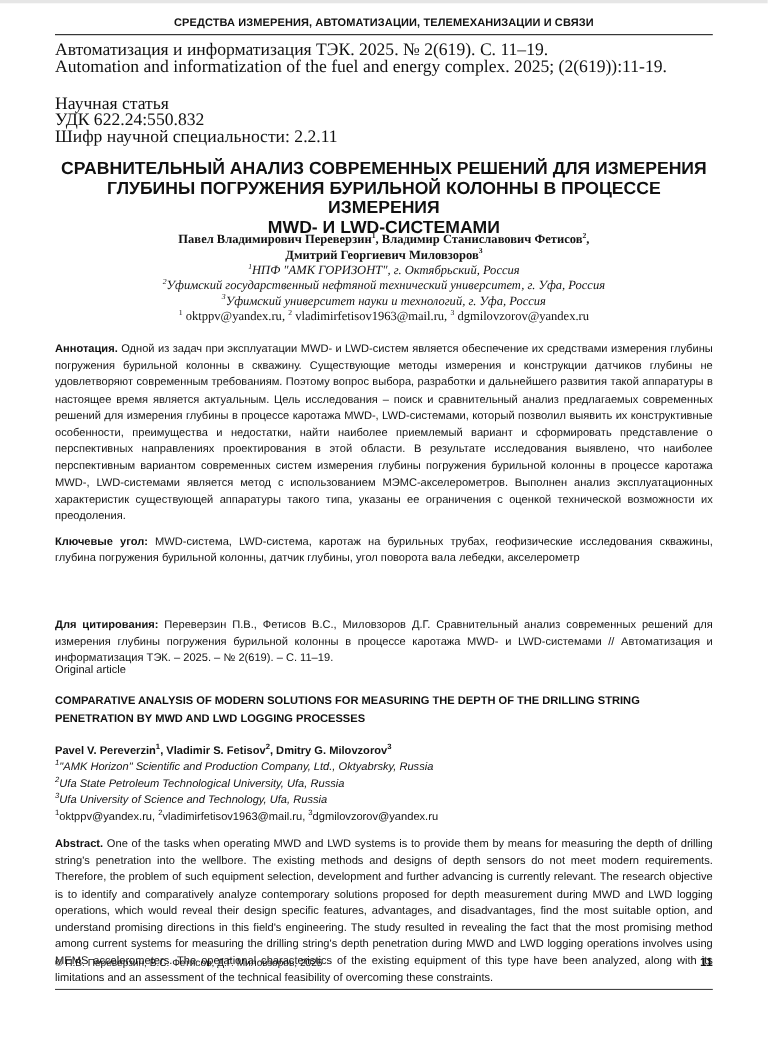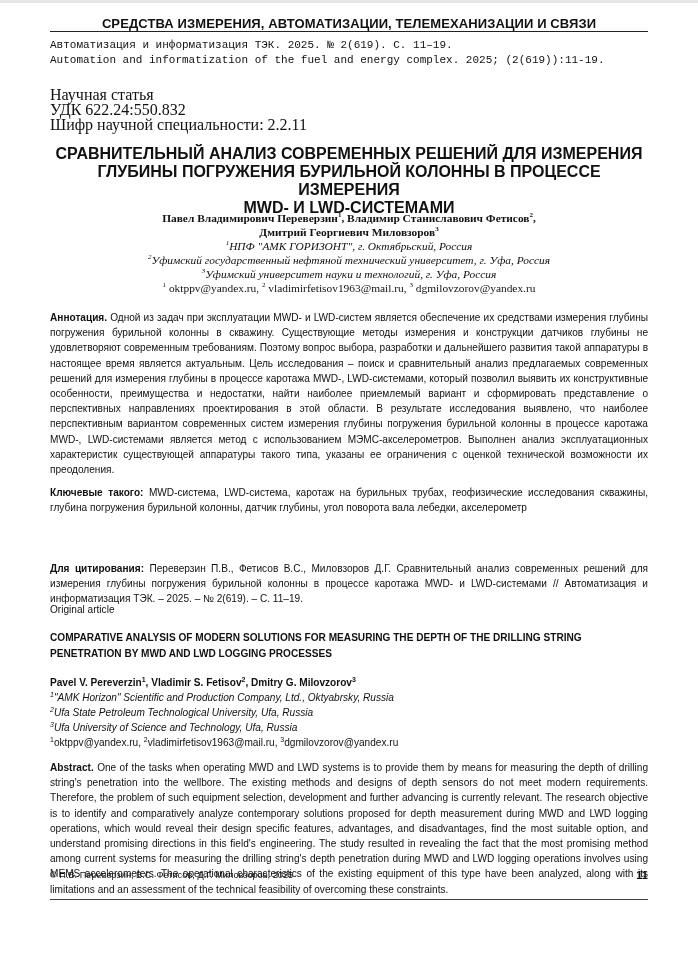--- a/index.html
+++ b/index.html
@@ -1,23 +1,23 @@
 <!DOCTYPE html>
 <html><head>
 <meta charset="utf-8">
 <style>
   html, body { margin: 0; padding: 0; background: #ffffff; }
   body { width: 698px; height: 965px; position: relative; overflow: hidden; color: #111; }
   .topstrip { position: absolute; left: 0; top: 0; width: 698px; height: 3px; background: #e6e6e6; }
   .page { position: absolute; left: 50px; top: 0; width: 598px; }
   .runhead { position: absolute; left: 0; top: 16px; width: 598px; text-align: center;
-    font-family: "Liberation Sans", sans-serif; font-weight: bold; font-size: 13px; letter-spacing: 0.1px; }
+    font-family: "Liberation Sans", sans-serif; font-weight: bold; font-size: 10px; letter-spacing: 0.1px; }
   .rule-top { position: absolute; left: 0; top: 31px; width: 598px; height: 1px; background: #222; }
   .serif { font-family: "Liberation Serif", serif; }
-  .journal { position: absolute; left: 0; top: 38px; font-size: 11px; line-height: 15px; font-family: Liberation Mono, monospace; }
+  .journal { position: absolute; left: 0; top: 38px; font-size: 16px; line-height: 15px; }
   .meta { position: absolute; left: 0; top: 87px; font-size: 16px; line-height: 15px; }
   .title-ru { position: absolute; left: 0; top: 145px; width: 598px; text-align: center;
     font-family: Liberation Sans, sans-serif; font-weight: bold; font-size: 16px; line-height: 18px; }
   .authors-ru { position: absolute; left: 0; top: 211px; width: 598px; text-align: center;
     font-family: "Liberation Serif", serif; font-size: 11.4px; line-height: 14px; }
   .authors-ru .b { font-weight: bold; }
   .authors-ru .i { font-style: italic; }
   sup { font-size: 7px; line-height: 0; vertical-align: super; }
   .para { position: absolute; left: 0; width: 598px; font-family: "Liberation Sans", sans-serif;
     font-size: 10.1px; line-height: 15.2px; text-align: justify; }
@@ -72,21 +72,21 @@
       <span>Дмитрий Георгиевич Миловзоров</span><sup>3</sup>
     </div>
     <div class="i"><sup>1</sup><span>НПФ "АМК ГОРИЗОНТ", г. Октябрьский, Россия</span></div>
     <div class="i"><sup>2</sup><span>Уфимский государственный нефтяной технический университет, г. Уфа, Россия</span></div>
     <div class="i"><sup>3</sup><span>Уфимский университет науки и технологий, г. Уфа, Россия</span></div>
     <div><sup>1</sup><span> oktppv@yandex.ru, </span><sup>2</sup><span> vladimirfetisov1963@mail.ru, </span><sup>3</sup><span> dgmilovzorov@yandex.ru</span></div>
   </div>
 
   <div class="para abs-ru"><span class="lbl">Аннотация.</span><span> Одной из задач при эксплуатации MWD- и LWD-систем является обеспечение их средствами измерения глубины погружения бурильной колонны в скважину. Существующие методы измерения и конструкции датчиков глубины не удовлетворяют современным требованиям. Поэтому вопрос выбора, разработки и дальнейшего развития такой аппаратуры в настоящее время является актуальным. Цель исследования – поиск и сравнительный анализ предлагаемых современных решений для измерения глубины в процессе каротажа MWD-, LWD-системами, который позволил выявить их конструктивные особенности, преимущества и недостатки, найти наиболее приемлемый вариант и сформировать представление о перспективных направлениях проектирования в этой области. В результате исследования выявлено, что наиболее перспективным вариантом современных систем измерения глубины погружения бурильной колонны в процессе каротажа MWD-, LWD-системами является метод с использованием МЭМС-акселерометров. Выполнен анализ эксплуатационных характеристик существующей аппаратуры такого типа, указаны ее ограничения с оценкой технической возможности их преодоления.</span></div>
 
-  <div class="para kw-ru"><span class="lbl">Ключевые такого:</span><span> MWD-система, LWD-система, каротаж на бурильных трубах, геофизические исследования скважины, глубина погружения бурильной колонны, датчик глубины, угол поворота вала лебедки, акселерометр</span></div>
+  <div class="para kw-ru"><span class="lbl">Ключевые угол:</span><span> MWD-система, LWD-система, каротаж на бурильных трубах, геофизические исследования скважины, глубина погружения бурильной колонны, датчик глубины, угол поворота вала лебедки, акселерометр</span></div>
 
   <div class="para cite-ru"><span class="lbl">Для цитирования:</span><span> Переверзин П.В., Фетисов В.С., Миловзоров Д.Г. Сравнительный анализ современных решений для измерения глубины погружения бурильной колонны в процессе каротажа MWD- и LWD-системами // Автоматизация и информатизация ТЭК. – 2025. – № 2(619). – С. 11–19.</span></div>
 
   <div class="orig">Original article</div>
 
   <div class="title-en">
     <div>COMPARATIVE ANALYSIS OF MODERN SOLUTIONS FOR MEASURING THE DEPTH OF THE DRILLING STRING</div>
     <div>PENETRATION BY MWD AND LWD LOGGING PROCESSES</div>
   </div>
 

